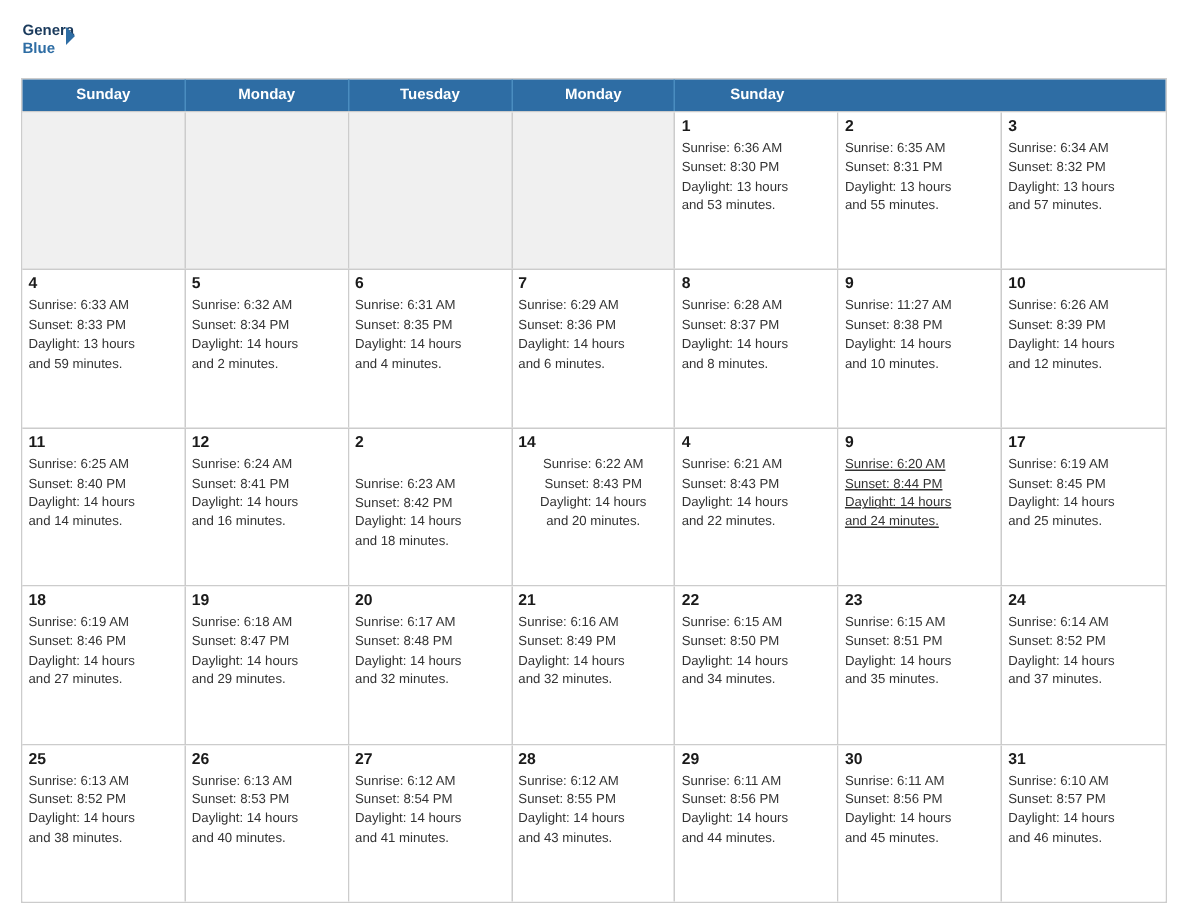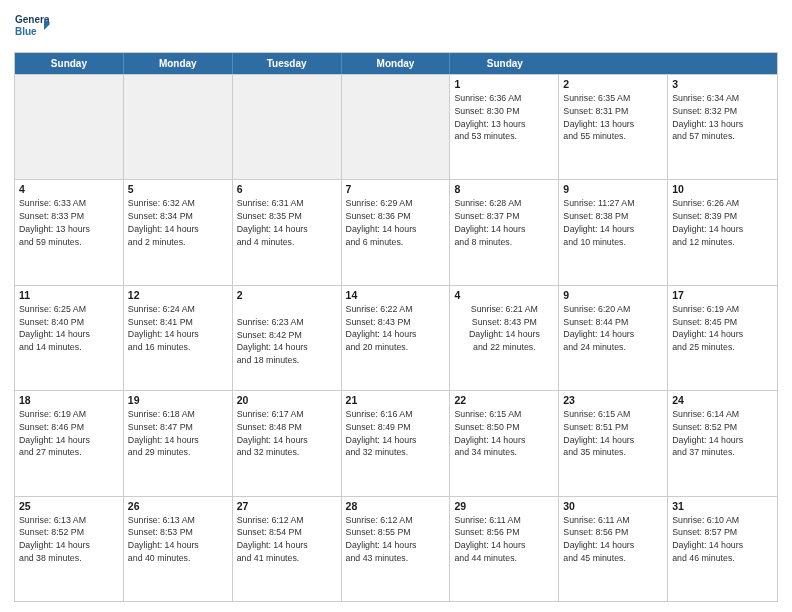--- a/index.html
+++ b/index.html
@@ -220,35 +220,35 @@
           </div>
           <div class="cal-cell">
             <div class="day-num">2</div>
             <div class="day-info" style="white-space: pre-line; margin-top: 15px;">Sunrise: 6:23 AM
 Sunset: 8:42 PM
 Daylight: 14 hours
 and 18 minutes.</div>
           </div>
           <div class="cal-cell">
             <div class="day-num">14</div>
-            <div class="day-info" style="white-space: pre-line;">Sunrise: 6:22 AM
+            <div class="day-info" style="white-space: pre-line; text-align: center;">Sunrise: 6:22 AM
 Sunset: 8:43 PM
 Daylight: 14 hours
 and 20 minutes.</div>
           </div>
           <div class="cal-cell">
             <div class="day-num">4</div>
-            <div class="day-info" style="white-space: pre-line; text-align: center;">Sunrise: 6:21 AM
+            <div class="day-info" style="white-space: pre-line;">Sunrise: 6:21 AM
 Sunset: 8:43 PM
 Daylight: 14 hours
 and 22 minutes.</div>
           </div>
           <div class="cal-cell">
             <div class="day-num">9</div>
-            <div class="day-info" style="white-space: pre-line;">Sunrise: 6:20 AM
+            <div class="day-info" style="white-space: pre-line; text-decoration: underline;">Sunrise: 6:20 AM
 Sunset: 8:44 PM
 Daylight: 14 hours
 and 24 minutes.</div>
           </div>
           <div class="cal-cell">
             <div class="day-num">17</div>
             <div class="day-info" style="white-space: pre-line;">Sunrise: 6:19 AM
 Sunset: 8:45 PM
 Daylight: 14 hours
 and 25 minutes.</div>

